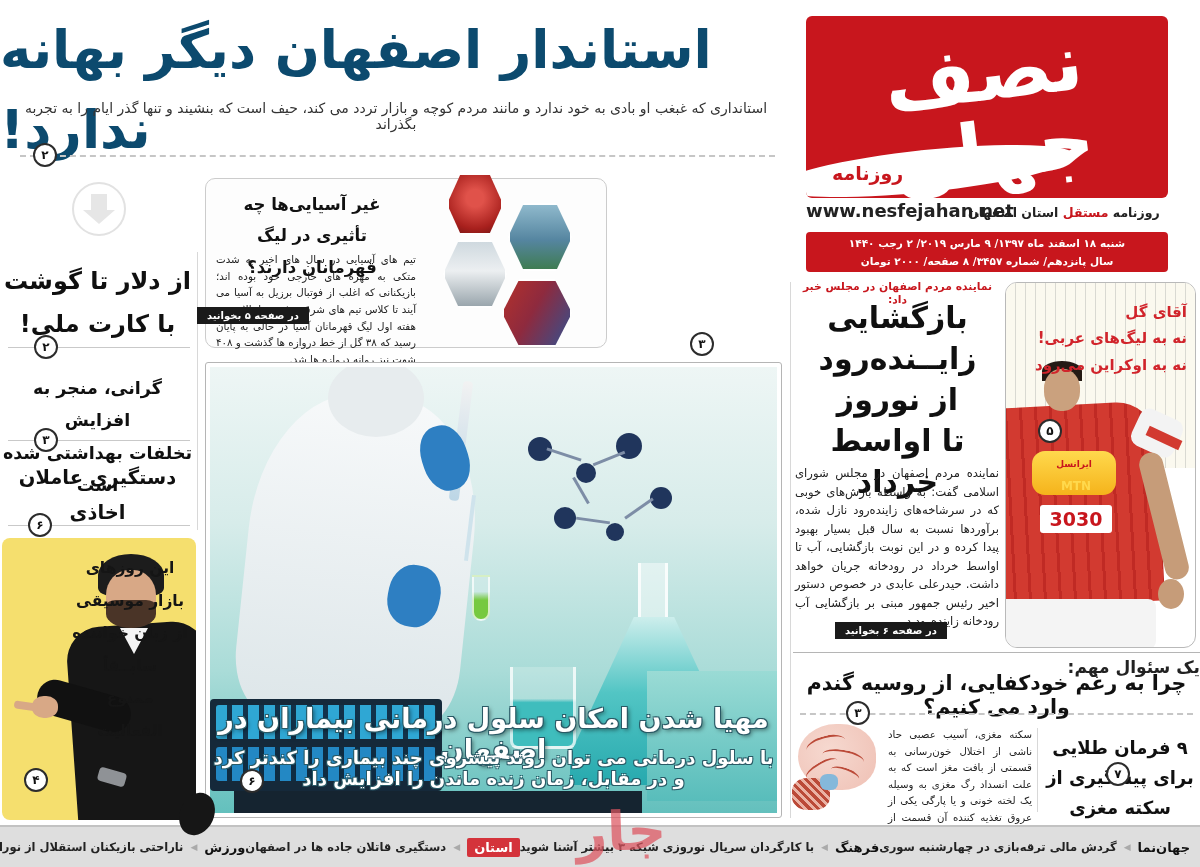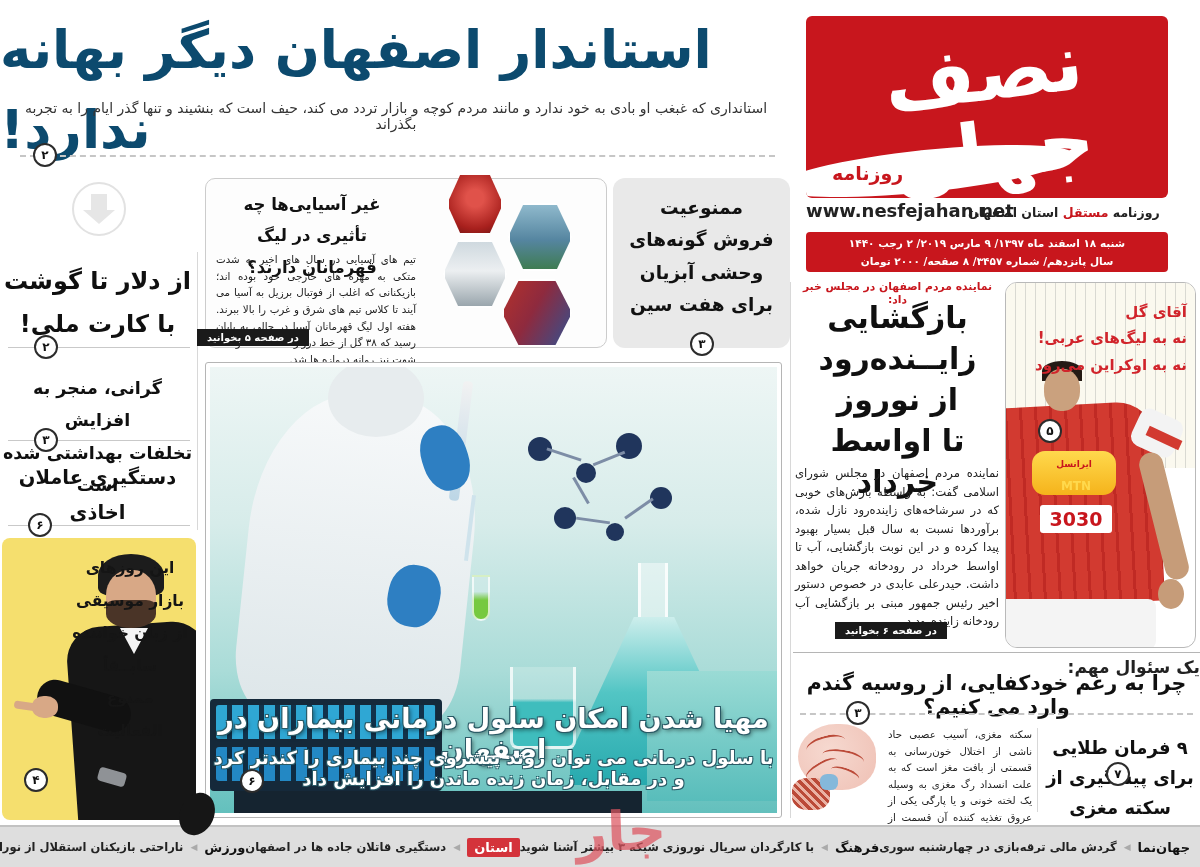--- a/index.html
+++ b/index.html
@@ -28,21 +28,21 @@
   .dl-arrow{position:absolute;left:17px;top:10px;width:16px;height:16px;background:#e6e6e6;}
   .dl-head{position:absolute;left:9px;top:26px;width:0;height:0;border-left:16px solid transparent;border-right:16px solid transparent;border-top:14px solid #e6e6e6;}
 
   .vline{border-left:1px solid #d8d8d8;width:0;}
 
   
   .fb-box{left:205px;top:178px;width:402px;height:170px;background:#fdfdfd;border:1px solid #ccc;border-radius:10px;}
   .fb-title{position:absolute;right:200px;left:12px;top:10px;text-align:center;font-size:16.5px;font-weight:bold;color:#111;line-height:1.9;}
   .fb-body{position:absolute;left:10px;top:72px;width:200px;font-size:10.3px;color:#222;text-align:justify;line-height:1.62;}
   .fb-tag,.tag-black{background:#1a1a1a;color:#fff;font-size:10px;font-weight:bold;padding:3px 10px;}
-  .fb-tag{position:absolute;left:-9px;bottom:1px;}
+  .fb-tag{position:absolute;left:-9px;bottom:23px;}
   .hex{clip-path:polygon(25% 0,75% 0,100% 50%,75% 100%,25% 100%,0 50%);border:2px solid #fff;}
   .hex1{left:447px;top:173px;width:56px;height:62px;background:radial-gradient(circle at 50% 40%,#e0524a 20%,#a8201d 70%,#6e1413);}
   .hex2{left:508px;top:203px;width:64px;height:68px;background:linear-gradient(180deg,#8fb9cc 0%,#5585a0 55%,#3f7c52 100%);}
   .hex3{left:443px;top:240px;width:64px;height:68px;background:linear-gradient(180deg,#cfd9df 0%,#eceff1 45%,#9aa6ad 100%);}
   .hex4{left:502px;top:279px;width:70px;height:68px;background:linear-gradient(120deg,#b3312c 0%,#8e2a3e 45%,#35508e 100%);}
 
   
   .fish-box{left:613px;top:178px;width:177px;height:170px;background:#e9e9e9;border-radius:12px;text-align:center;font-size:18.5px;font-weight:bold;color:#111;line-height:1.75;padding-top:14px;}
   .fish-pnum{left:690px;top:332px;}
 
@@ -182,26 +182,20 @@
   <div class="abs fb-box">
     <div class="fb-title">غیر آسیایی‌ها چه تأثیری در لیگ قهرمانان دارند؟</div>
     <div class="fb-body">تیم های آسیایی در سال های اخیر به شدت متکی به مهره های خارجی خود بوده اند؛ بازیکنانی که اغلب از فوتبال برزیل به آسیا می آیند تا کلاس تیم های شرق و غرب را بالا ببرند. هفته اول لیگ قهرمانان آسیا در حالی به پایان رسید که ۳۸ گل از خط دروازه ها گذشت و ۴۰۸ شوت نیز روانه دروازه ها شد.</div>
     <div class="fb-tag">در صفحه ۵ بخوانید</div>
   </div>
   <div class="abs hex hex1"></div>
   <div class="abs hex hex2"></div>
   <div class="abs hex hex3"></div>
   <div class="abs hex hex4"></div>
 
-  <div class="abs fish-box">
-    <div>ممنوعیت</div>
-    <div>فروش گونه‌های</div>
-    <div>وحشی آبزیان</div>
-    <div>برای هفت سین</div>
-  </div>
   <div class="abs pnum fish-pnum">۳</div>
 
   <div class="abs river-kicker">نماینده مردم اصفهان در مجلس خبر داد:</div>
   <div class="abs river-headline">
     <div>بازگشایی</div>
     <div>زایــنده‌رود</div>
     <div>از نوروز</div>
     <div>تا اواسط خرداد</div>
   </div>
   <div class="abs river-body">نماینده مردم اصفهان در مجلس شورای اسلامی گفت: به واسطه بارش‌های خوبی که در سرشاخه‌های زاینده‌رود نازل شده، برآوردها نسبت به سال قبل بسیار بهبود پیدا کرده و در این نوبت بازگشایی، آب تا اواسط خرداد در رودخانه جریان خواهد داشت. حیدرعلی عابدی در خصوص دستور اخیر رئیس جمهور مبنی بر بازگشایی آب رودخانه زاینده‌رود در ...</div>

